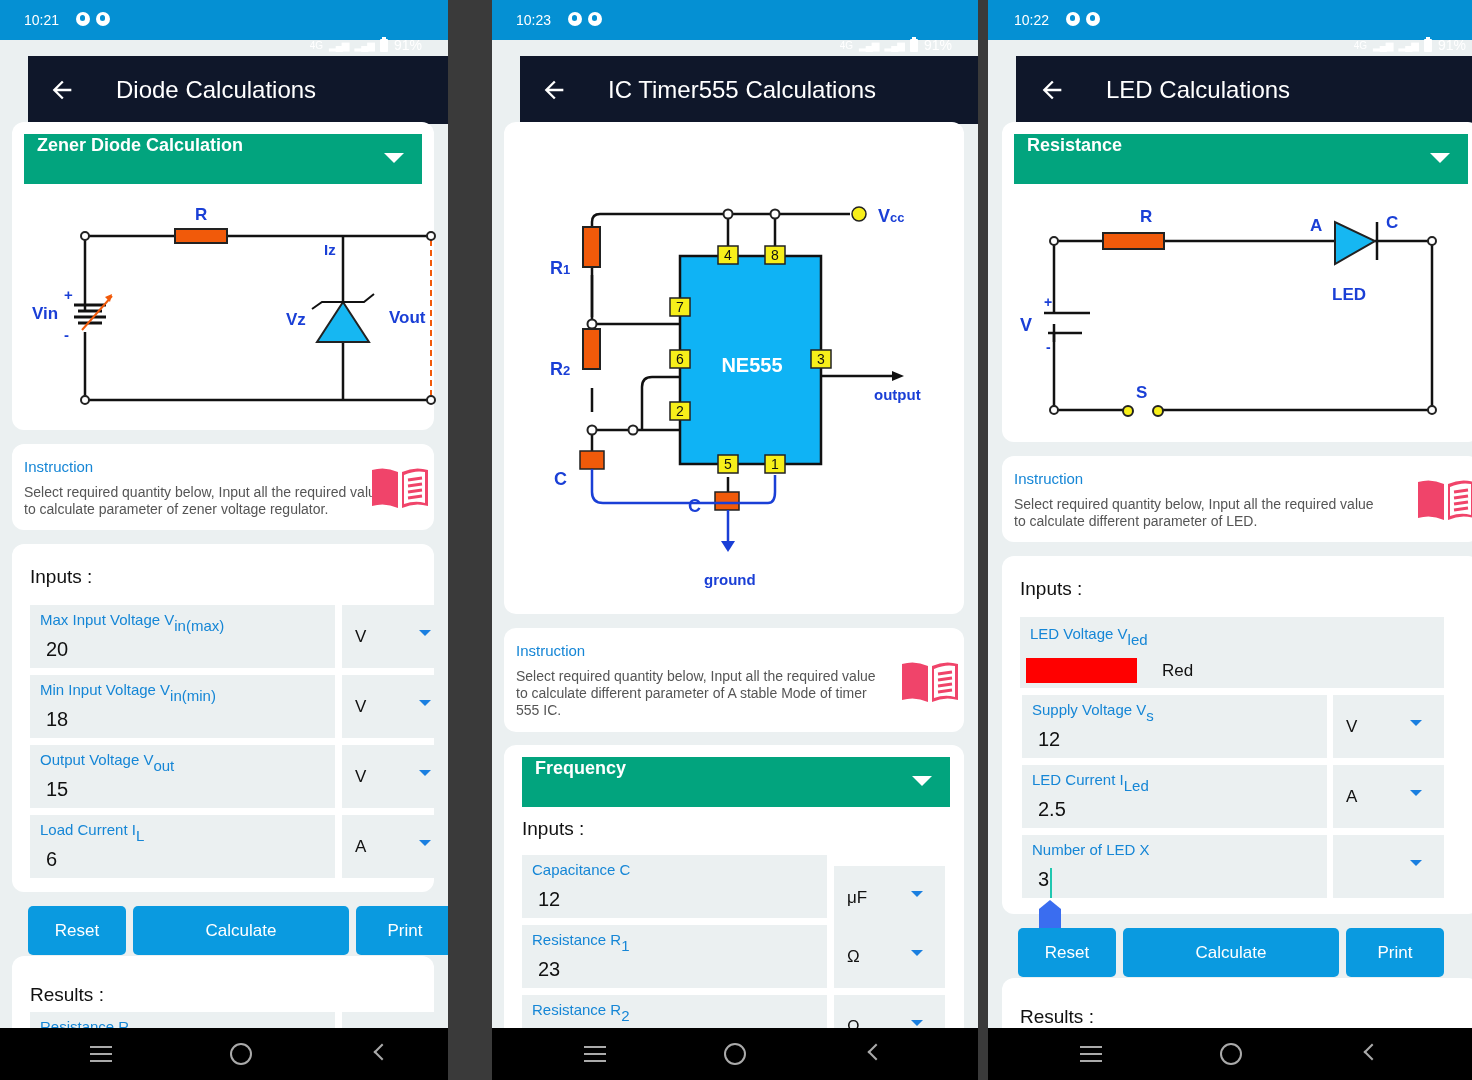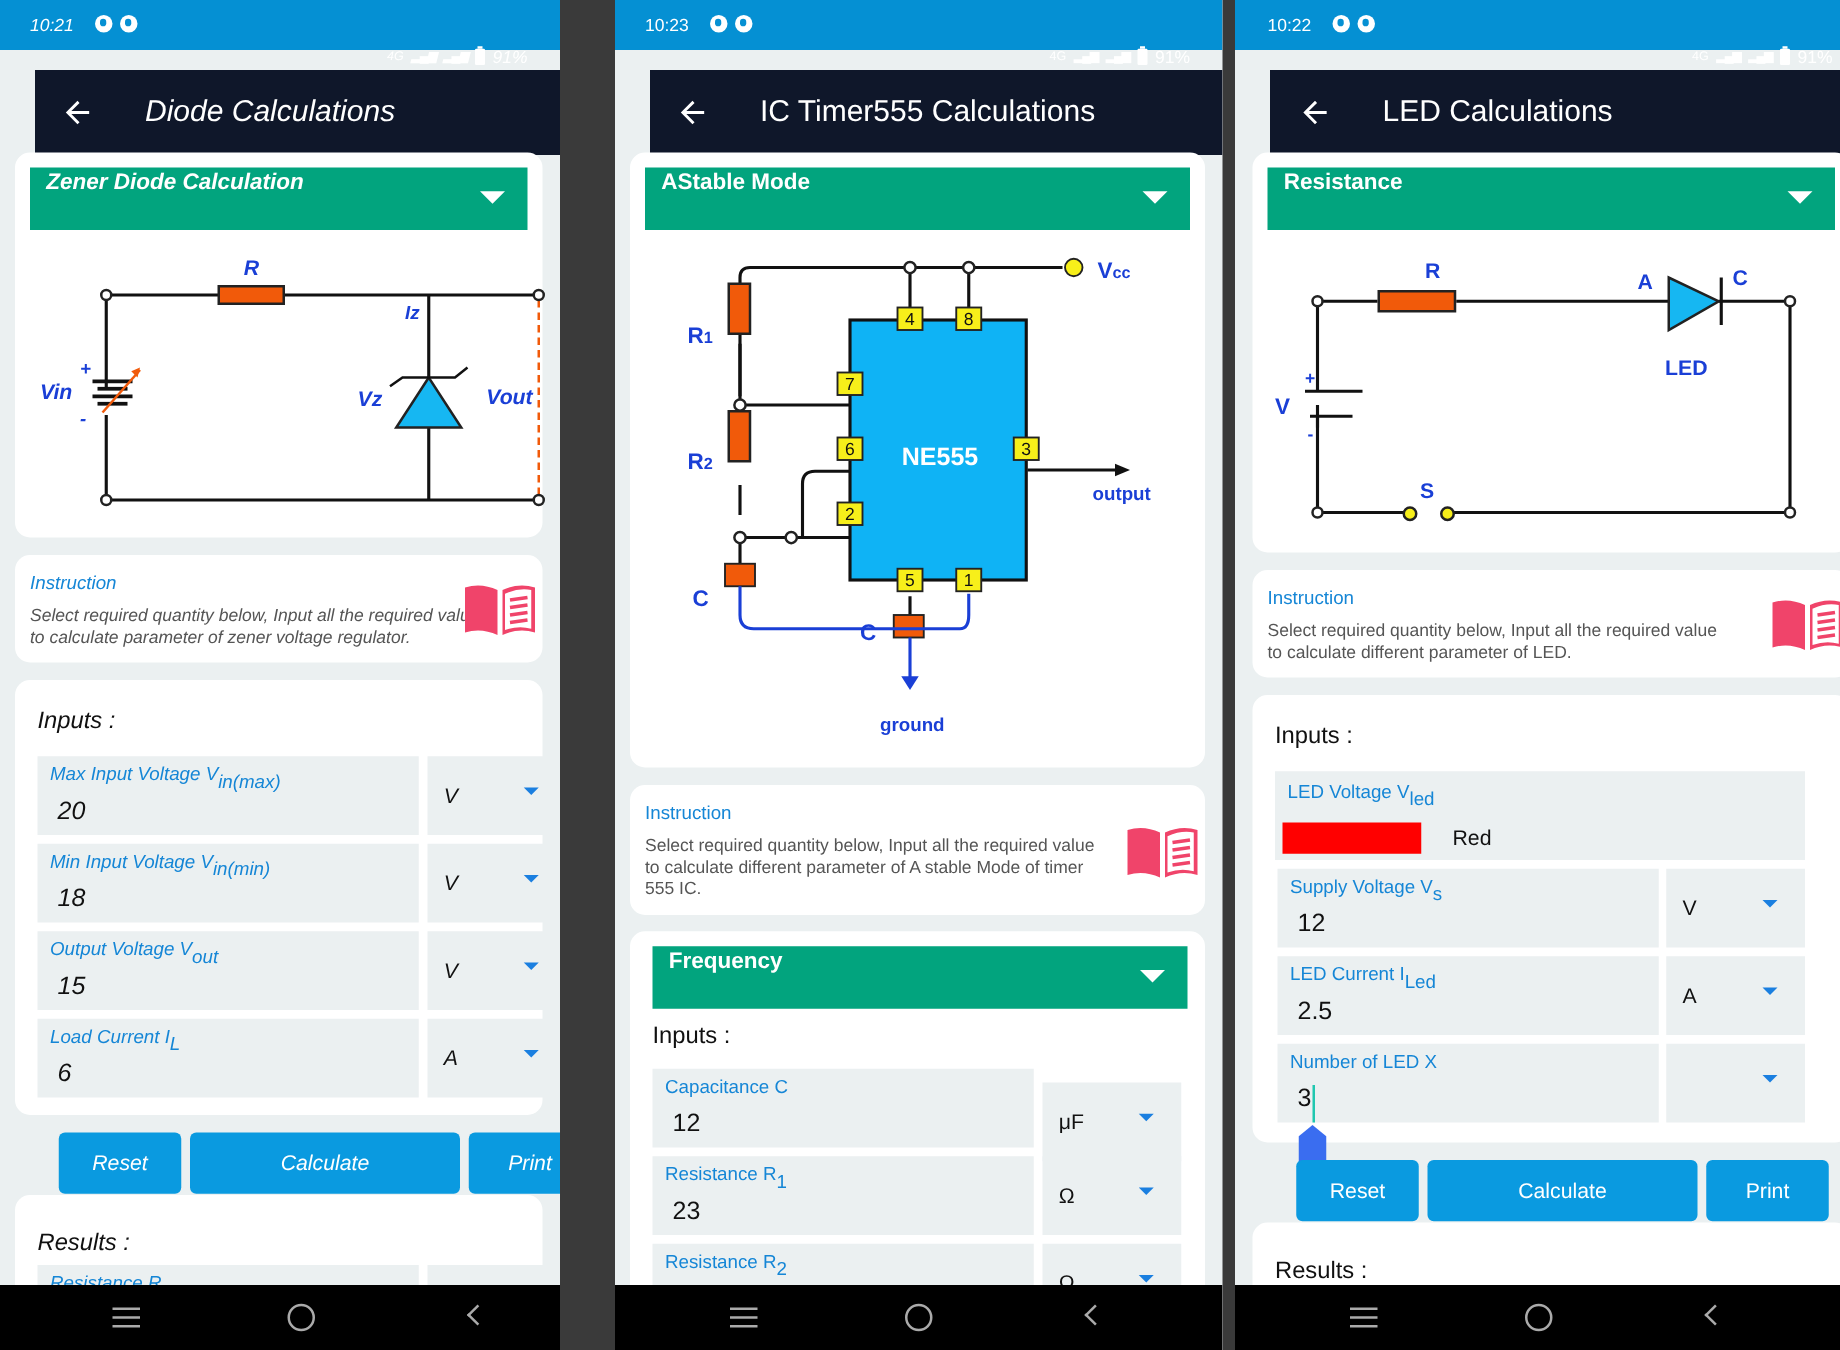--- a/index.html
+++ b/index.html
@@ -1,19 +1,19 @@
 <!DOCTYPE html>
 <html><head>
 <meta charset="utf-8">
 <style>
   * { box-sizing: border-box; margin: 0; padding: 0; }
   html, body { width: 1472px; height: 1080px; overflow: hidden; background: #3a3a3a; font-family: "Liberation Sans", sans-serif; }
   .stage { position: relative; width: 1472px; height: 1080px; }
   .phone { position: absolute; top: 0; height: 1080px; background: #ebf0f1; overflow: hidden; }
-  #p1 { left: 0; width: 448px; font-style: italic; }
+  #p1 { left: 0; width: 448px; }
   #p2 { left: 492px; width: 486px; }
   #p3 { left: 988px; width: 504px; }
 
   .statusbar { position: absolute; left: 0; right: 0; top: 0; height: 40px; background: #0590d3; color: #fff; font-size: 14px; }
   .statusbar .time { position: absolute; left: 24px; top: 12px; font-size: 14px; }
   .statusbar .notif { position: absolute; top: 12px; width: 14px; height: 14px; border-radius: 50%; background: #fff; }
   .statusbar .notif::after { content: ""; position: absolute; left: 4px; top: 3px; width: 5px; height: 6px; border-radius: 3px; background: #0590d3; }
   .statusbar .right { position: absolute; right: 26px; top: 12px; display: flex; align-items: center; gap: 6px; font-size: 14px; margin-top: 25px; }
   .sig { font-size: 10px; letter-spacing: -1px; }
   .batt { display: inline-block; width: 8px; height: 13px; background: #fff; border-radius: 1px; position: relative; }
@@ -35,21 +35,21 @@
 
   .sec-label { position: absolute; left: 18px; font-size: 19px; color: #111; }
   .field { position: absolute; left: 18px; width: 305px; height: 63px; background: #ebf0f1; }
   .field .lbl { position: absolute; left: 10px; top: 6px; font-size: 15px; color: #1586d6; white-space: nowrap; }
   .field .lbl sub { font-size: 15px; vertical-align: -6px; }
   .field .val { position: absolute; left: 16px; top: 33px; font-size: 20px; color: #111; }
   .unit { position: absolute; width: 111px; height: 63px; background: #ebf0f1; }
   .unit .u { position: absolute; left: 13px; top: 22px; font-size: 17px; color: #111; }
   .unit .dd { position: absolute; right: 22px; top: 25px; width: 0; height: 0; border-left: 6px solid transparent; border-right: 6px solid transparent; border-top: 6px solid #1a7fe0; }
 
-  .btn { position: absolute; height: 49px; background: #0a9ae0; color: #fff; border-radius: 5px; font-size: 17px; text-align: center; line-height: 49px; margin-left: 19px; }
+  .btn { position: absolute; height: 49px; background: #0a9ae0; color: #fff; border-radius: 5px; font-size: 17px; text-align: center; line-height: 49px; }
 
   .navbar { position: absolute; left: 0; right: 0; bottom: 0; height: 52px; background: #000; }
   .navbar .menu { position: absolute; top: 18px; width: 22px; height: 16px; border-top: 2px solid #aaa; border-bottom: 2px solid #aaa; }
   .navbar .menu::after { content: ""; position: absolute; left: 0; right: 0; top: 5px; height: 2px; background: #aaa; }
   .navbar .home { position: absolute; top: 15px; width: 22px; height: 22px; border: 2px solid #aaa; border-radius: 50%; }
   .navbar .backnav { position: absolute; top: 18px; width: 12px; height: 12px; border-left: 2px solid #aaa; border-bottom: 2px solid #aaa; transform: rotate(45deg); }
 
   .dtext { font-family: "Liberation Sans", sans-serif; font-weight: bold; fill: #1a3fd6; }
 </style>
 </head>
@@ -203,24 +203,20 @@
   </div>
   <div class="appbar">
     <svg class="back" viewBox="0 0 24 24">
           <path d="M20 11H7.8l5.6-5.6L12 4l-8 8 8 8 1.4-1.4L7.8 13H20z" fill="#fff"></path>
         </svg>
     <span class="title">IC Timer555 Calculations</span>
   </div>
 
   <div class="content">
     <div class="card" style="top:14px;height:492px">
-      <div class="spinner">
-        <span>AStable Mode</span>
-        <span class="tri"></span>
-      </div>
       <svg class="diagram" style="top:70px" width="460" height="410" viewBox="0 0 460 410">
         <g stroke="#111" stroke-width="2.5" fill="none">
           <path d="M88 125 V30 Q88 22 96 22 H346"></path>
           <path d="M224 22 V54 M271 22 V54"></path>
           <path d="M88 83 V160 M88 132 H176 M88 196 V220 M88 238 H176 M138 238 V195 Q138 185 148 185 H176 M88 238 V260"></path>
           <path d="M318 184 H390"></path>
           <path d="M224 285 V300"></path>
         </g>
         <polygon points="400,184 388,179 388,189" fill="#111"></polygon>
         <rect x="176" y="64" width="141" height="208" fill="#0fb3f5" stroke="#111" stroke-width="2.5"></rect>

